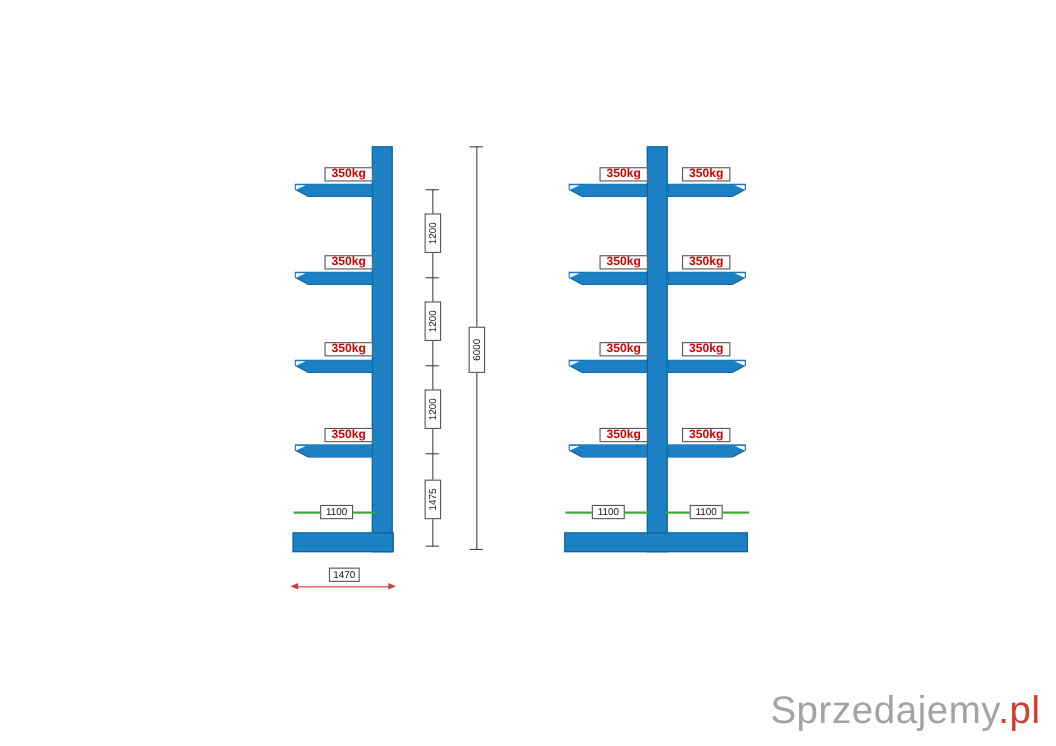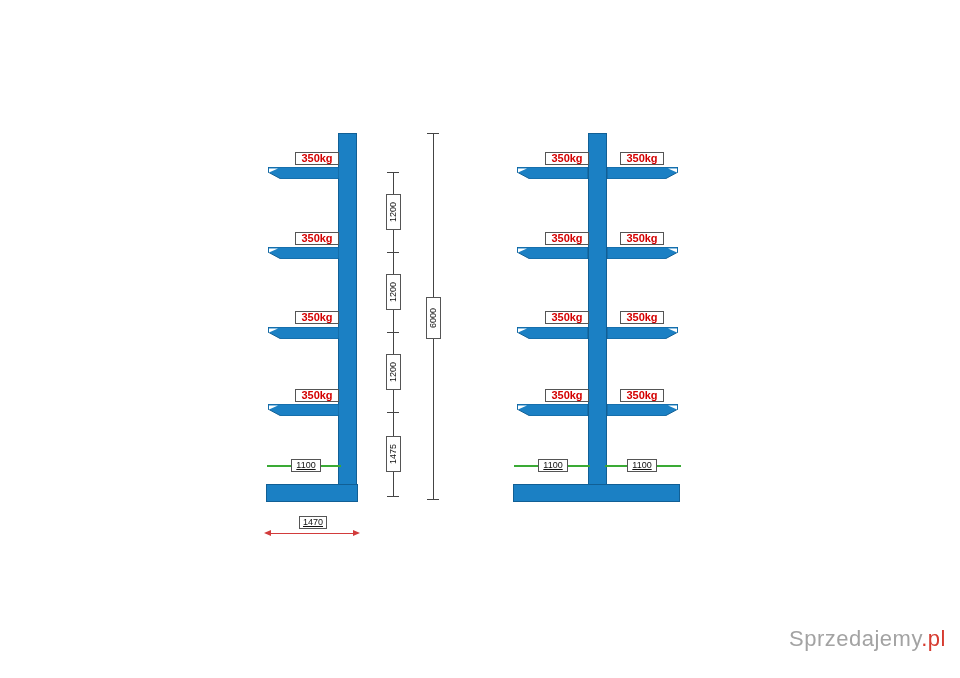--- a/index.html
+++ b/index.html
@@ -8,30 +8,30 @@
   .layer{position:absolute;inset:0;}
   .abs{position:absolute;}
   .steel{position:absolute;background:#1b80c4;border:1px solid #115f95;box-sizing:border-box;}
   .load-box{position:absolute;width:44px;height:13px;background:#fff;border:1px solid #555;
             box-sizing:border-box;color:#d40000;font-size:11px;font-weight:700;
             text-align:center;line-height:11px;}
   .dim-v{position:absolute;width:15px;background:#fff;border:1px solid #555;box-sizing:border-box;
          display:flex;align-items:center;justify-content:center;}
   .dim-v span{transform:rotate(-90deg);font-size:9px;color:#111;white-space:nowrap;}
   .dim-h{position:absolute;height:13px;background:#fff;border:1px solid #555;box-sizing:border-box;
-         font-size:9px;color:#111;text-align:center;line-height:11px;text-decoration:underline;}
+         font-size:9px;color:#111;text-align:center;line-height:11px;}
   .vline{position:absolute;width:1px;background:#444;}
   .htick{position:absolute;height:1px;width:12px;background:#444;}
   .green-line{position:absolute;height:2px;background:#3aaa35;}
   .red-line{position:absolute;height:1px;background:#d23b3b;}
   .arrow-l{position:absolute;width:0;height:0;border-top:3px solid transparent;
            border-bottom:3px solid transparent;border-right:7px solid #d23b3b;}
   .arrow-r{position:absolute;width:0;height:0;border-top:3px solid transparent;
            border-bottom:3px solid transparent;border-left:7px solid #d23b3b;}
-  .watermark{position:absolute;right:14px;top:626px;font-size:22px;color:#a3a3a3;
+  .watermark{position:absolute;right:14px;top:626px;font-size:35px;color:#a3a3a3;
              letter-spacing:0.5px;}
   .wm-suffix{color:#d63a2f;}
 </style>
 </head>
 <body>
 
 <div class="canvas">
 
   <div class="layer">
     <div class="steel" style="left:338px;top:133px;width:19px;height:369px"></div>

